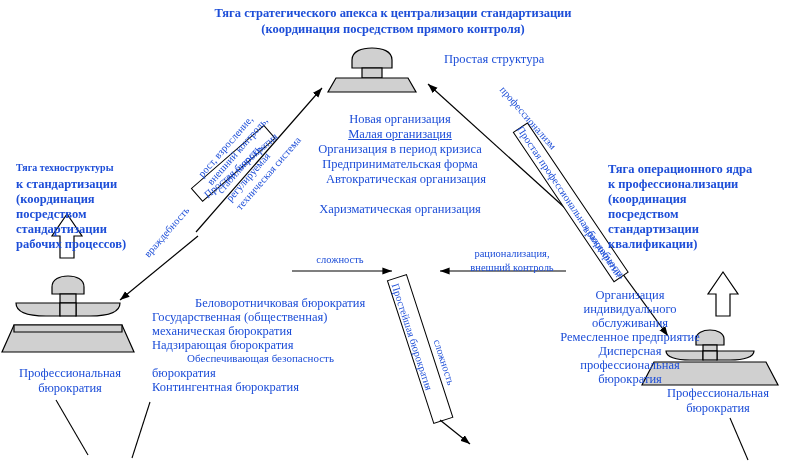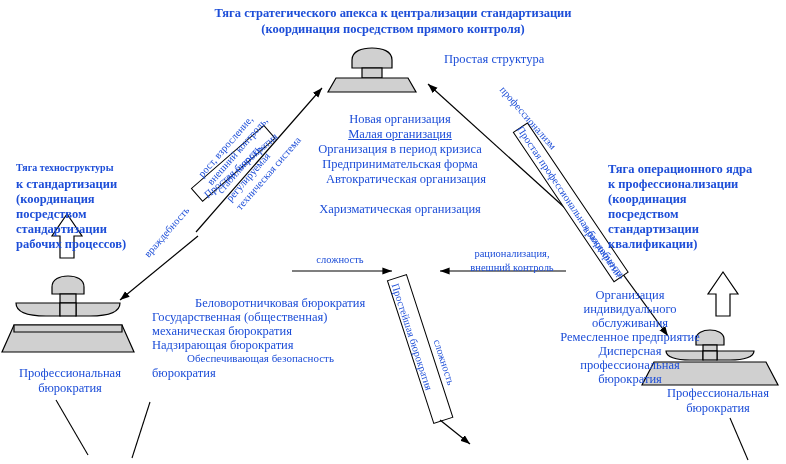--- a/index.html
+++ b/index.html
@@ -166,20 +166,21 @@
   <div class="txt rot left" style="left:400px; top:282px; font-size:10.5px; transform: rotate(72deg);">Простейшая бюрократия</div>
 
   <div class="txt rot left" style="left:442px; top:338px; font-size:10.5px; transform: rotate(72deg);">сложность</div>
 
   <div class="txt left" style="left:152px; top:296px; font-size:12.5px;margin-left:43px;">Беловоротничковая бюрократия</div>
   <div class="txt left" style="left:152px; top:310px; font-size:12.5px;">Государственная (общественная)</div>
   <div class="txt left" style="left:152px; top:324px; font-size:12.5px;">механическая бюрократия</div>
   <div class="txt left" style="left:152px; top:338px; font-size:12.5px;">Надзирающая бюрократия</div>
   <div class="txt left" style="left:144px; top:352px; font-size:11px;margin-left:43px;">Обеспечивающая безопасность</div>
   <div class="txt left" style="left:152px; top:366px; font-size:12.5px;">бюрократия</div>
+  <div class="txt left" style="left:152px; top:380px; font-size:12.5px;">Контингентная бюрократия</div>
 
   <div class="txt center" style="left:530px; top:288px; width:200px; font-size:12.5px;">Организация</div>
   <div class="txt center" style="left:530px; top:302px; width:200px; font-size:12.5px;">индивидуального</div>
   <div class="txt center" style="left:530px; top:316px; width:200px; font-size:12.5px;">обслуживания</div>
   <div class="txt center" style="left:530px; top:330px; width:200px; font-size:12.5px;">Ремесленное предприятие</div>
   <div class="txt center" style="left:530px; top:344px; width:200px; font-size:12.5px;">Дисперсная</div>
   <div class="txt center" style="left:530px; top:358px; width:200px; font-size:12.5px;">профессиональная</div>
   <div class="txt center" style="left:530px; top:372px; width:200px; font-size:12.5px;">бюрократия</div>
 
   <div class="txt center" style="left:6px; top:366px; width:128px; font-size:12.5px;">Профессиональная</div>

